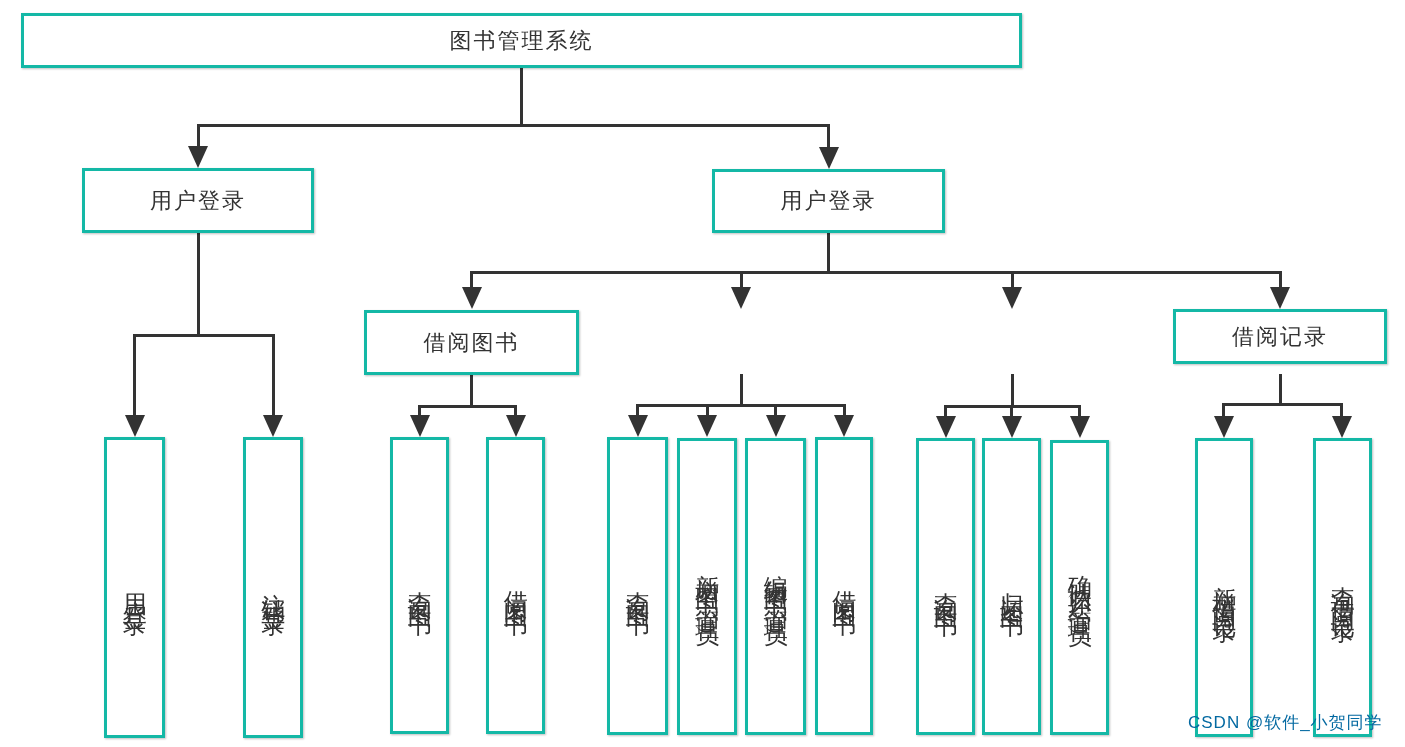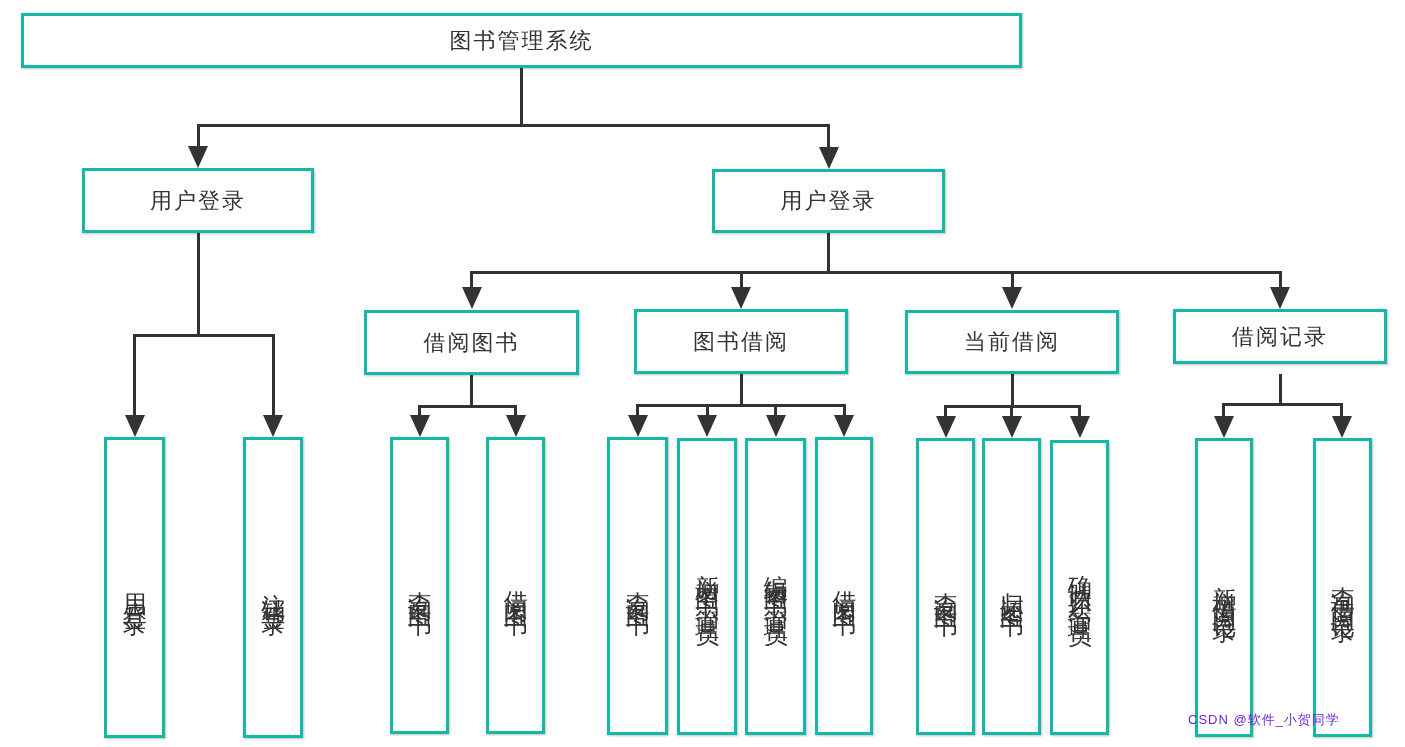--- a/index.html
+++ b/index.html
@@ -41,23 +41,23 @@
   .arrow {
     position: absolute;
     width: 0;
     height: 0;
     border-left: 10px solid transparent;
     border-right: 10px solid transparent;
     border-top: 22px solid #333333;
   }
   .watermark {
     position: absolute;
-    font-size: 13px;
+    font-size: 17px;
     letter-spacing: 1px;
-    color: #6d28d9;
+    color: #0369a1;
     white-space: nowrap;
   }
 </style>
 </head>
 <body>
 
 <div class="canvas">
 
   <div class="line" style="left:520px;top:68px;width:3px;height:59px;"></div>
   <div class="line" style="left:197px;top:124px;width:633px;height:3px;"></div>
@@ -127,27 +127,21 @@
   </div>
 
   <div class="box" style="left:712px;top:169px;width:233px;height:64px;">
     <span class="hlabel">用户登录</span>
   </div>
 
   <div class="box" style="left:364px;top:310px;width:215px;height:65px;">
     <span class="hlabel">借阅图书</span>
   </div>
 
-  <div class="box" style="left:634px;top:309px;width:214px;height:65px;">
-    <span class="hlabel">图书借阅</span>
-  </div>
 
-  <div class="box" style="left:905px;top:310px;width:214px;height:64px;">
-    <span class="hlabel">当前借阅</span>
-  </div>
 
   <div class="box" style="left:1173px;top:309px;width:214px;height:55px;">
     <span class="hlabel">借阅记录</span>
   </div>
 
   <div class="box" style="left:104px;top:437px;width:61px;height:301px;">
     <span class="vtext">用户登录</span>
   </div>
   <div class="box" style="left:243px;top:437px;width:60px;height:301px;">
     <span class="vtext">注销登录</span>

